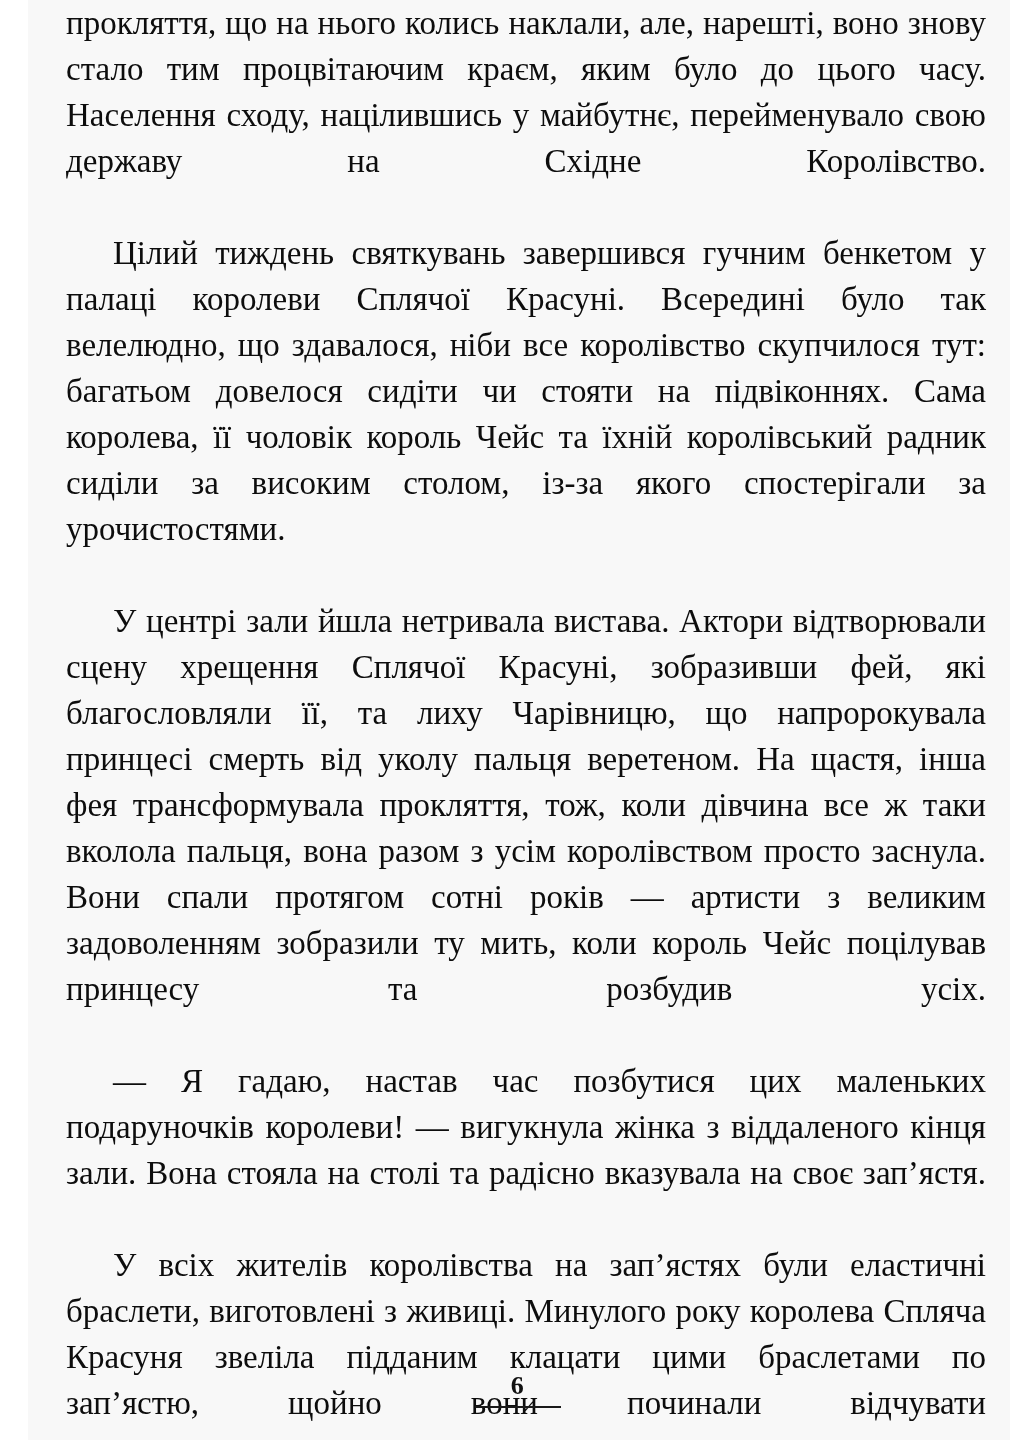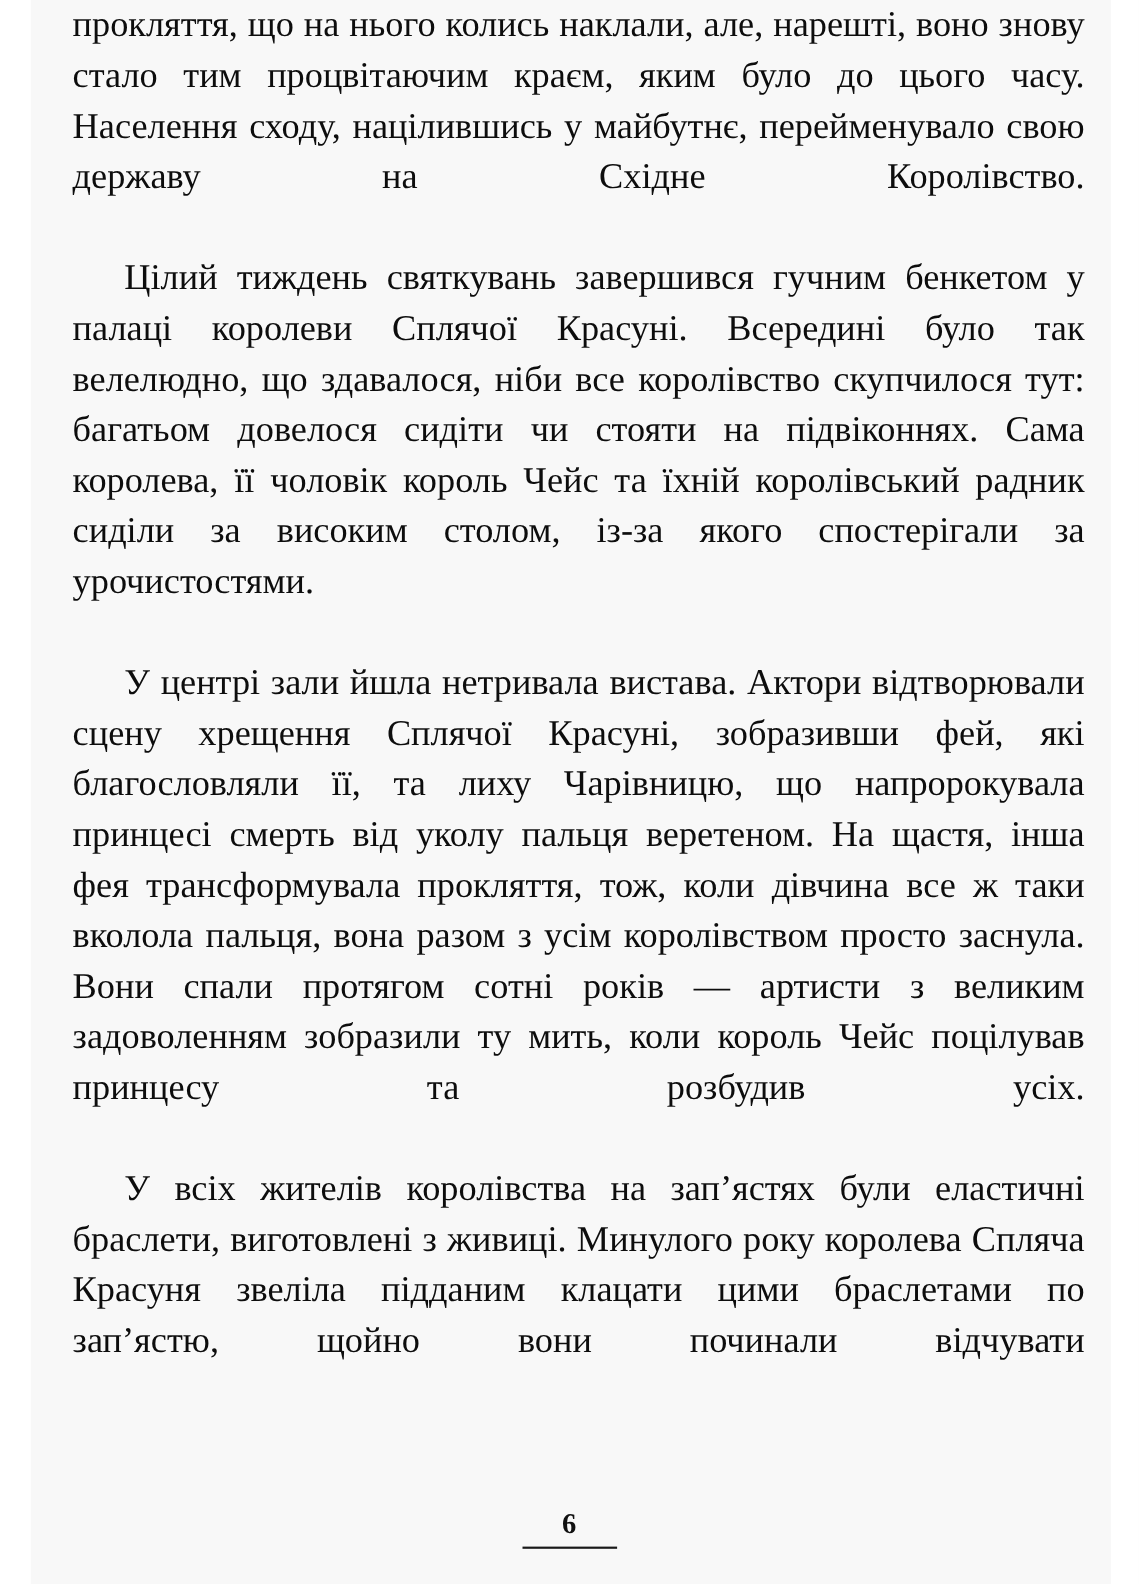--- a/index.html
+++ b/index.html
@@ -77,20 +77,21 @@
 </style>
 </head>
 <body>
 
 <div class="page-sheet">
 
   <div class="page-body">
     <p class="para first">прокляття, що на нього колись наклали, але, нарешті, воно знову стало тим процвітаючим краєм, яким було до цього часу. Населення сходу, націлившись у майбутнє, перейменувало свою державу на Східне Королівство.</p>
     <p class="para">Цілий тиждень святкувань завершився гучним бенкетом у палаці королеви Сплячої Красуні. Всередині було так велелюдно, що здавалося, ніби все королівство скупчилося тут: багатьом довелося сидіти чи стояти на підвіконнях. Сама королева, її чоловік король Чейс та їхній королівський радник сиділи за високим столом, із-за якого спостерігали за урочистостями.</p>
     <p class="para">У центрі зали йшла нетривала вистава. Актори відтворювали сцену хрещення Сплячої Красуні, зобразивши фей, які благословляли її, та лиху Чарівницю, що напророкувала принцесі смерть від уколу пальця веретеном. На щастя, інша фея трансформувала прокляття, тож, коли дівчина все ж таки вколола пальця, вона разом з усім королівством просто заснула. Вони спали протягом сотні років — артисти з великим задоволенням зобразили ту мить, коли король Чейс поцілував принцесу та розбудив усіх.</p>
+    <p class="para">— Я гадаю, настав час позбутися цих маленьких подаруночків королеви! — вигукнула жінка з віддаленого кінця зали. Вона стояла на столі та радісно вказувала на своє зап’ястя.</p>
     <p class="para">У всіх жителів королівства на зап’ястях були еластичні браслети, виготовлені з живиці. Минулого року королева Спляча Красуня звеліла підданим клацати цими браслетами по зап’ястю, щойно вони починали відчувати</p>
   </div>
 
 </div>
 
 <div class="footer">
   <div class="page-number">6</div>
   <div class="footer-rule"></div>
 </div>
 

